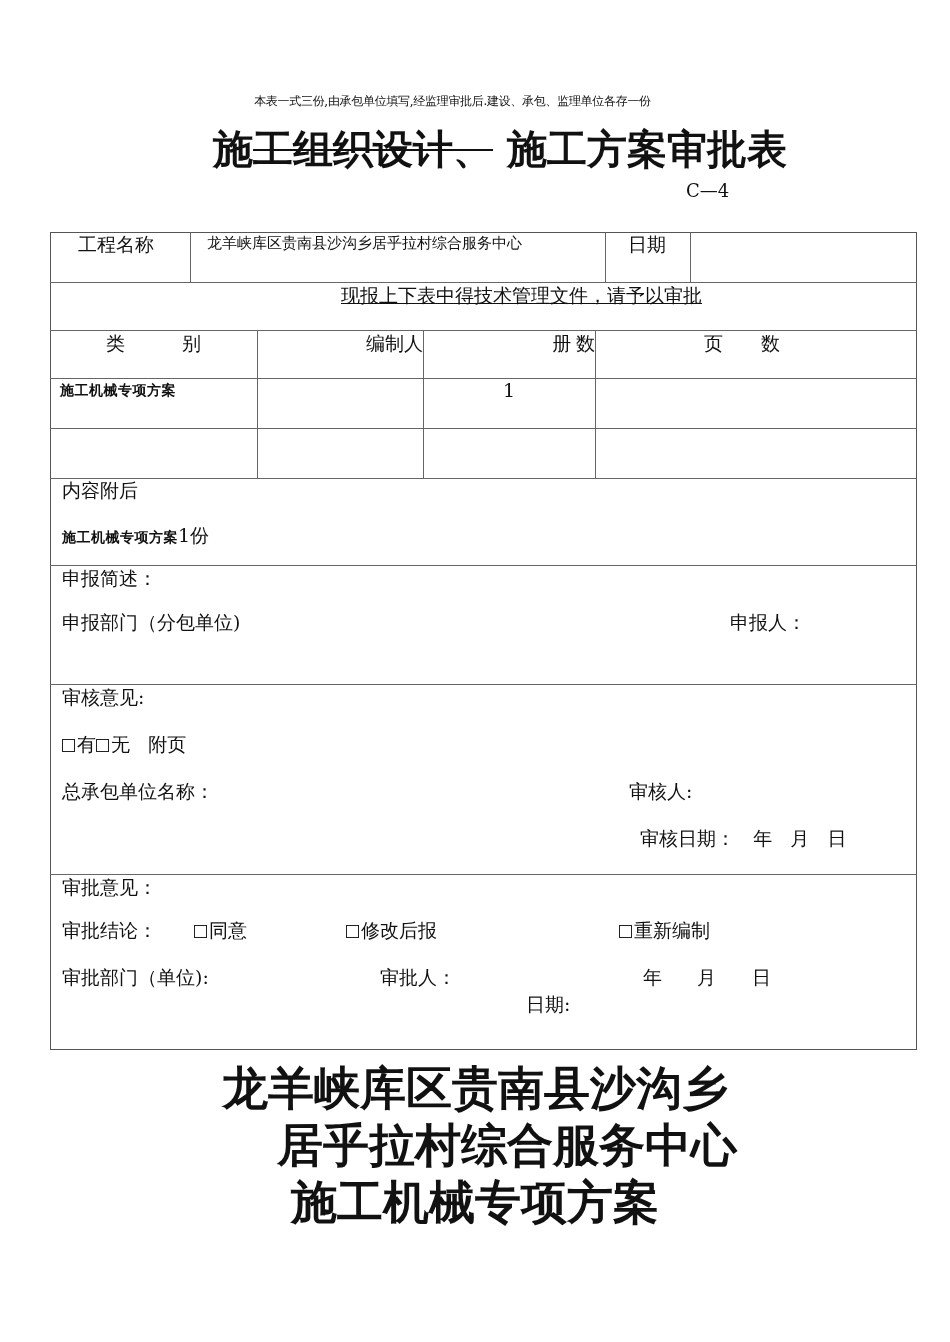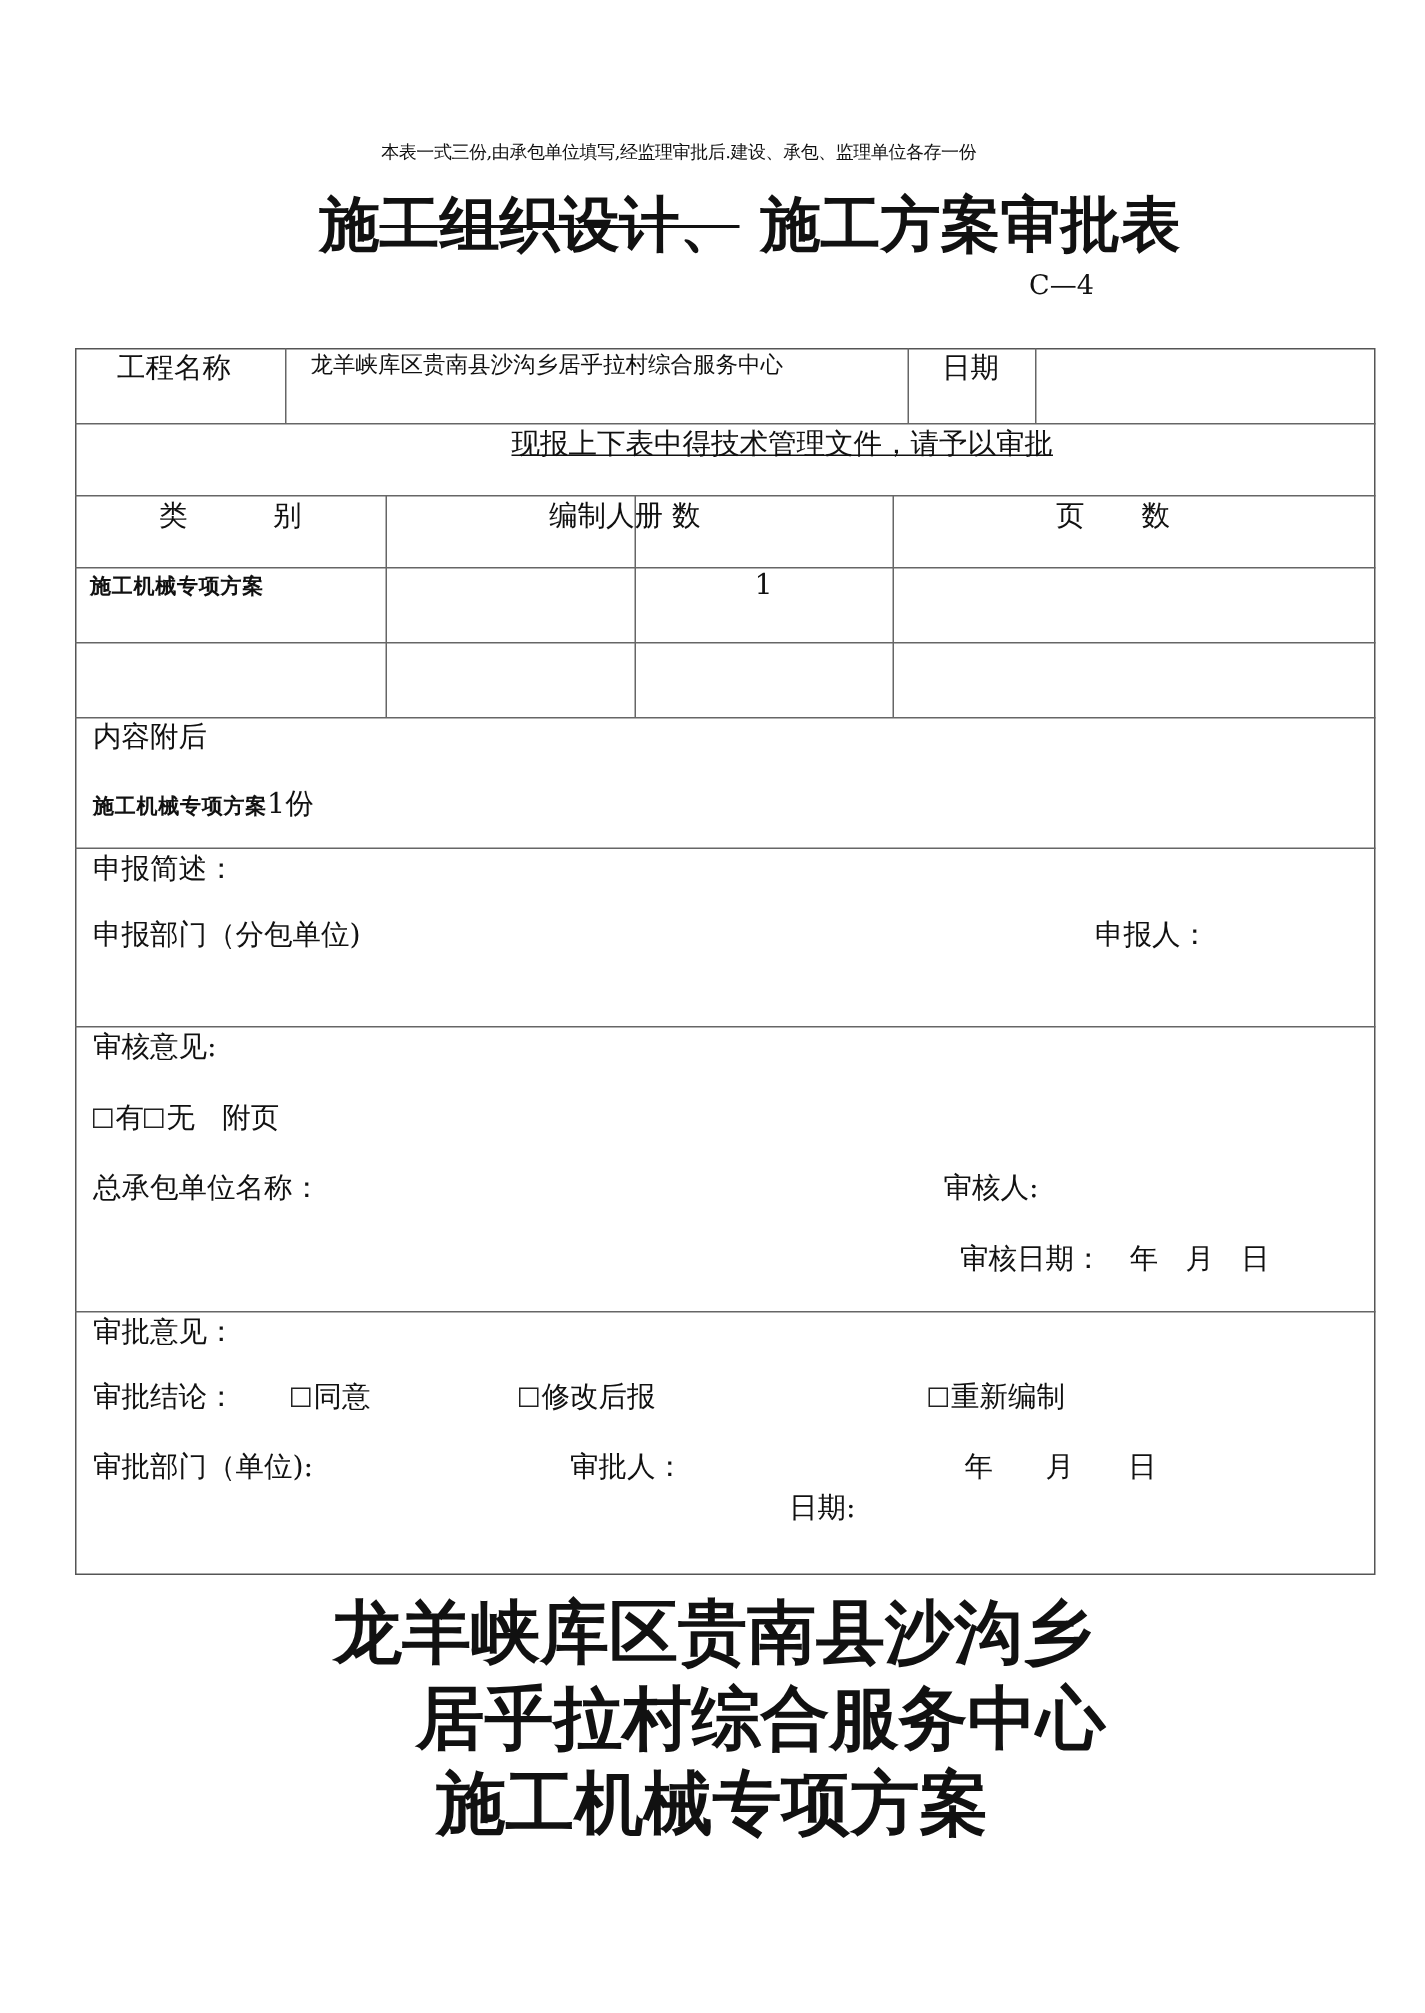--- a/index.html
+++ b/index.html
@@ -56,21 +56,21 @@
 
 <div class="cell-text" style="left:78px;top:232px;">工程名称</div>
 <div class="cell-text small" style="left:207px;top:234px;">龙羊峡库区贵南县沙沟乡居乎拉村综合服务中心</div>
 <div class="cell-text" style="left:628px;top:232px;">日期</div>
 <div class="cell-text" style="left:700px;top:232px;width:210px;height:44px;"></div>
 
 <div class="cell-text" style="left:50px;width:943px;text-align:center;top:283px;text-decoration:underline;">现报上下表中得技术管理文件，请予以审批</div>
 
 <div class="cell-text" style="left:50px;width:207px;text-align:center;top:331px;">类　　　别</div>
 <div class="cell-text" style="left:257px;width:166px;text-align:right;top:331px;">编制人</div>
-<div class="cell-text" style="left:423px;width:172px;text-align:left;top:331px;">册 数</div>
+<div class="cell-text" style="left:423px;width:172px;text-align:right;top:331px;font-family:Liberation Serif, serif;">册 数</div>
 <div class="cell-text" style="left:595px;width:294px;text-align:center;top:331px;">页　　数</div>
 
 <div class="cell-text bold-sm" style="left:60px;top:382px;">施工机械专项方案</div>
 <div class="cell-text" style="left:257px;width:166px;top:379px;height:48px;"></div>
 <div class="cell-text" style="left:423px;width:172px;text-align:center;top:379px;">1</div>
 <div class="cell-text" style="left:595px;width:322px;top:379px;height:48px;"></div>
 
 <div class="cell-text" style="left:50px;width:207px;top:429px;height:48px;"></div>
 <div class="cell-text" style="left:257px;width:166px;top:429px;height:48px;"></div>
 <div class="cell-text" style="left:423px;width:172px;top:429px;height:48px;"></div>

